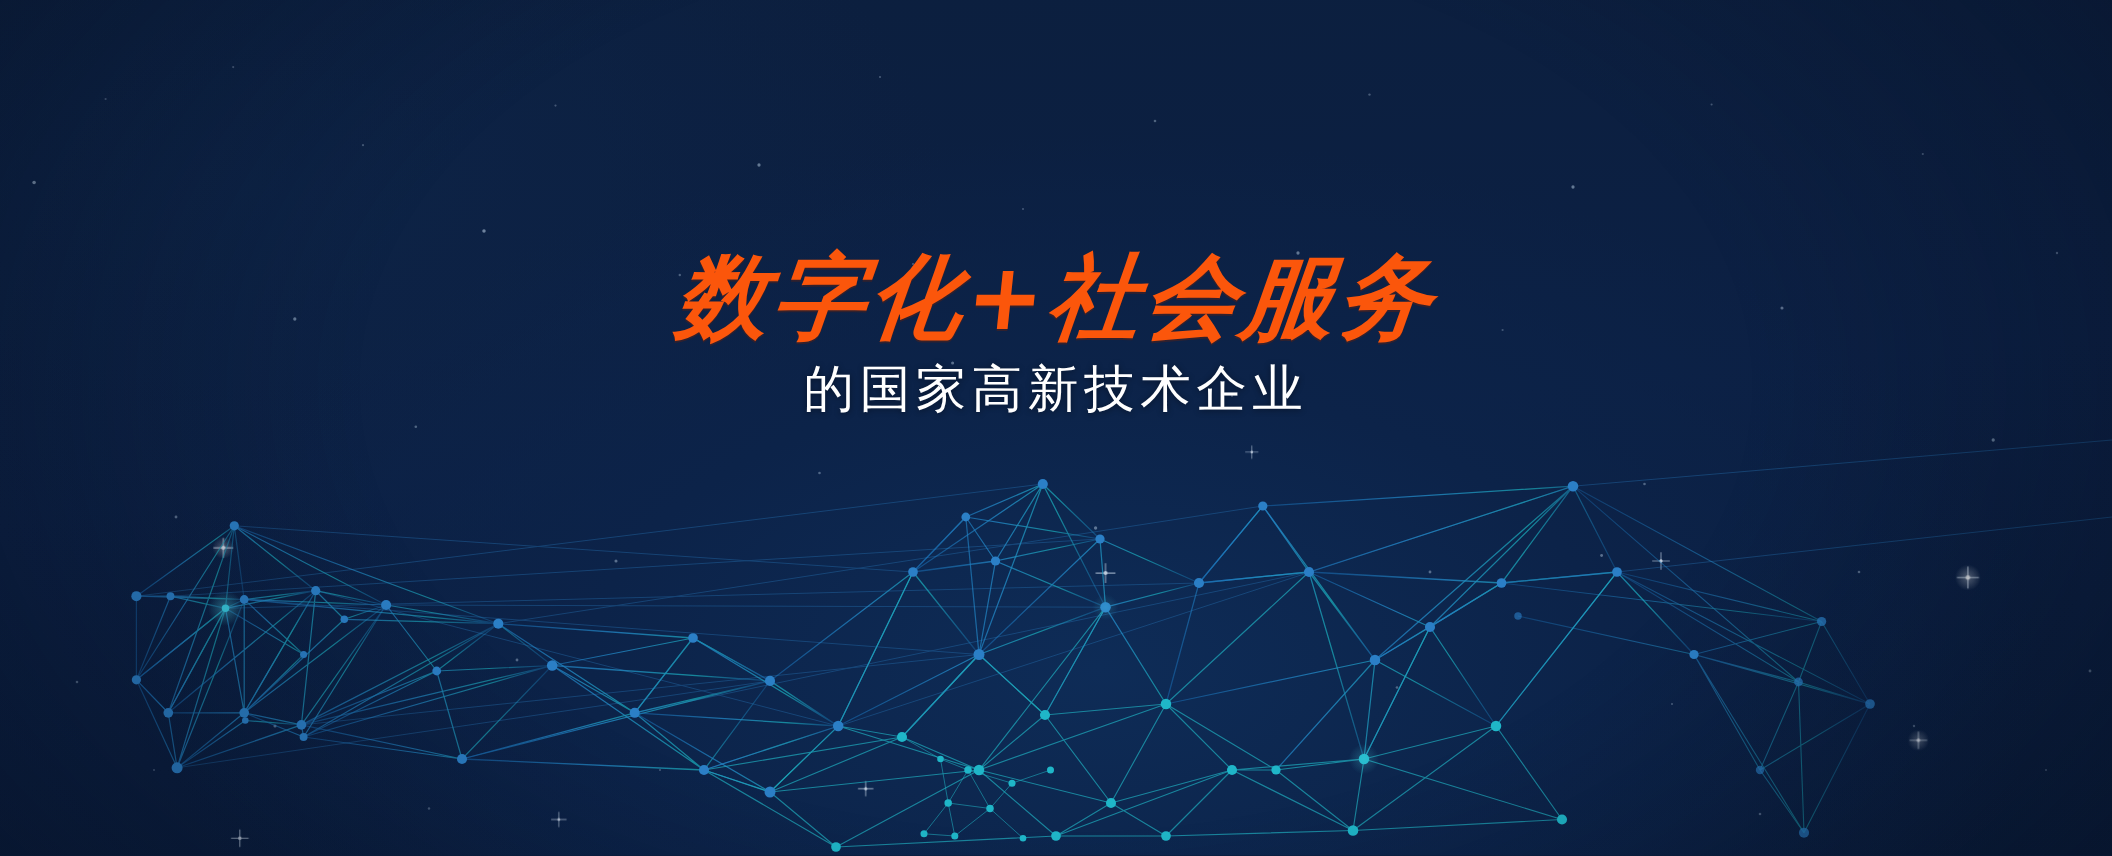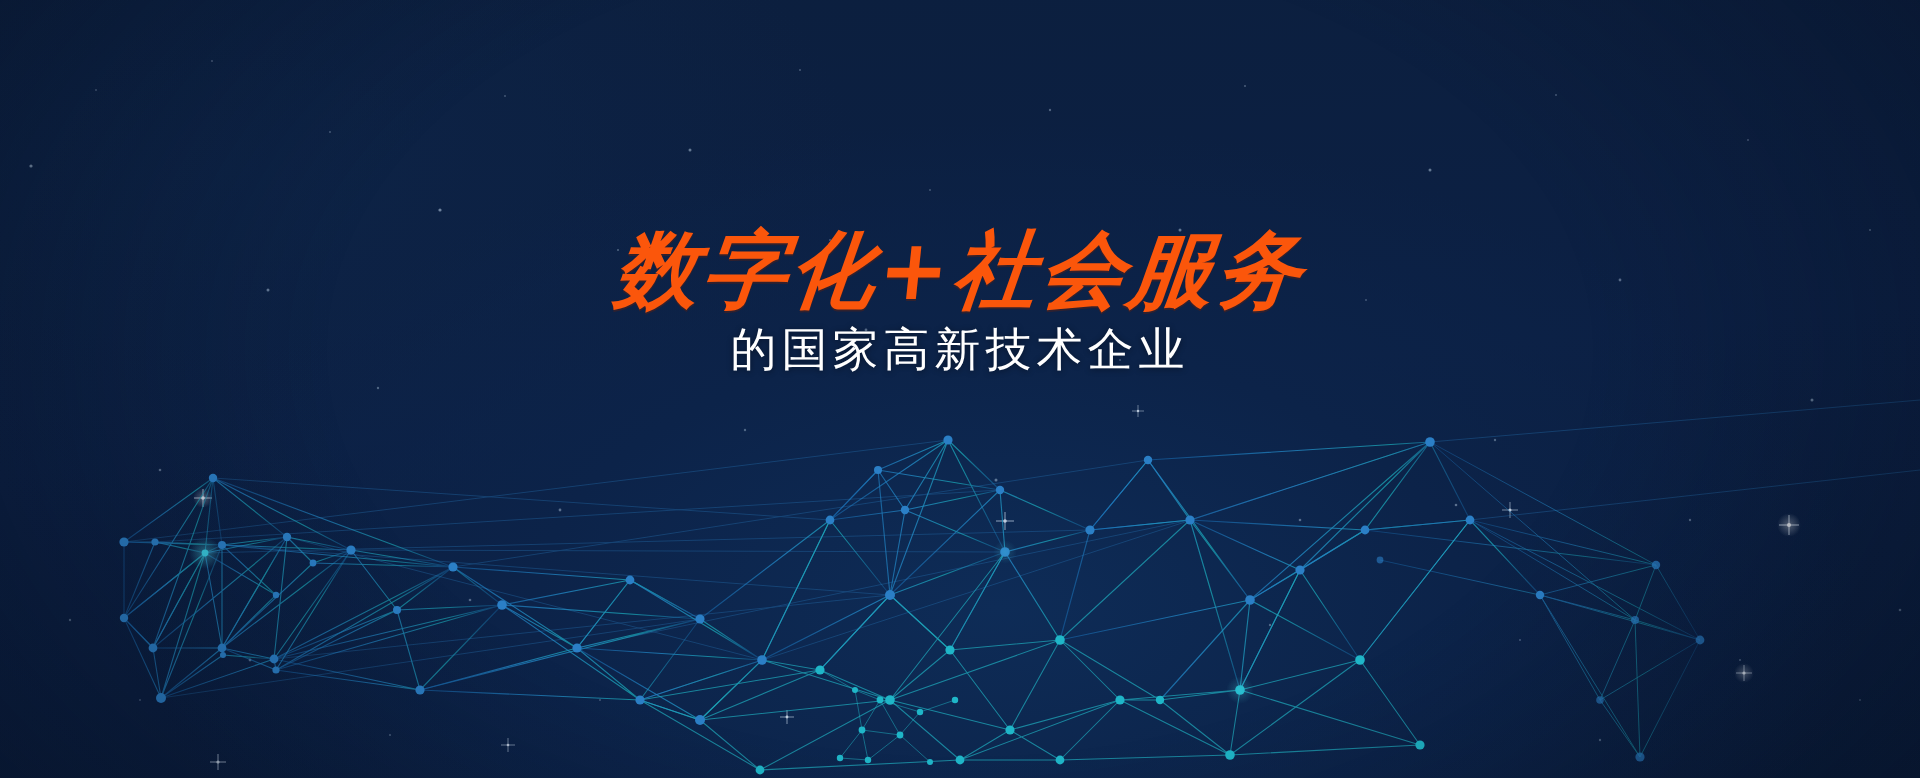--- a/index.html
+++ b/index.html
@@ -53,21 +53,21 @@
     line-height: 1.02;
     letter-spacing: 4px;
     color: #fb560b;
     font-style: italic;
     transform: skewX(-6deg);
     text-shadow: 0 2px 0 rgba(120,32,0,0.35);
     white-space: nowrap;
   }
   .subline {
     margin: 14px 0 0 0;
-    font-family: Liberation Mono, monospace;
+    font-family: Liberation Sans, sans-serif;
     font-weight: 400;
     font-size: 46px;
     line-height: 1.1;
     letter-spacing: 5px;
     color: #ffffff;
     text-shadow: 0 1px 6px rgba(0,0,0,0.45);
     white-space: nowrap;
     text-align: center;
   }
 </style>

